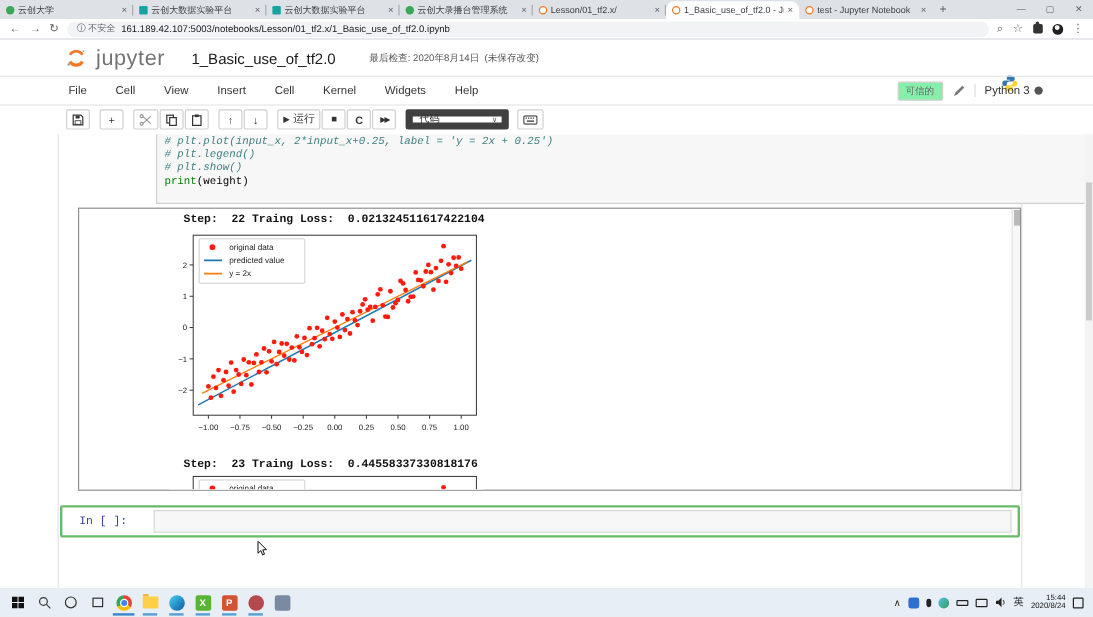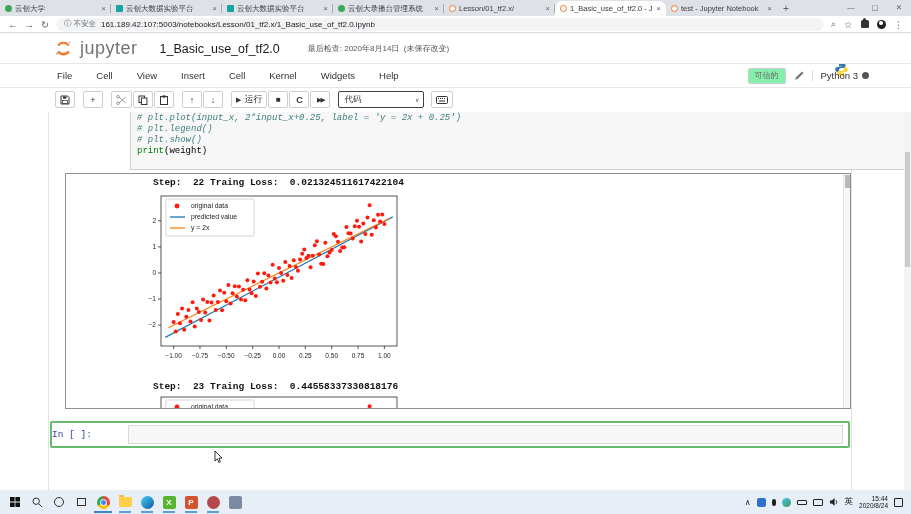--- a/index.html
+++ b/index.html
@@ -40,37 +40,37 @@
   .jcheckpoint { font-size:8px; color:#555; margin-left:20px; }
   .pylogo { position:absolute; right:62px; top:28px; }
   .jmenubar { position:relative; height:25px; border-top:1px solid #e7e7e7; border-bottom:1px solid #e7e7e7; display:flex; align-items:center; gap:24px; padding-left:57px; font-size:9.5px; color:#333; }
   .menu-right { position:absolute; right:42px; display:flex; align-items:center; gap:8px; }
   .trusted-btn { border:1px solid #cfcfcf; border-radius:2px; background:#86efac; font-size:8px; color:#666; padding:1.5px 6px; }
   .kernel-ind { font-size:9.5px; color:#333; display:flex; align-items:center; gap:4px; border-left:1px solid #ddd; padding-left:8px;text-align:right;}
   .kbusy { width:7px; height:7px; border-radius:50%; background:#555; display:inline-block; }
   .jtoolbar { height:23px; display:flex; align-items:center; padding-left:55px; }
   .tgroup { display:flex; margin-right:7px; }
   .tbtn { height:17px; min-width:20px; border:1px solid #cfcfcf; background:#fff; border-radius:2px; margin-right:1px; display:flex; align-items:center; justify-content:center; font-size:9px; color:#333; padding:0 4px; }
-  .celltype-select { width:86px; height:17px; border:1px solid #404040; border-radius:2px; background:#fff; font-size:8.5px; color:#333; display:flex; align-items:center; padding:0 5px; position:relative; margin-right:7px;}
+  .celltype-select { width:86px; height:17px; border:6px solid #404040; border-radius:2px; background:#fff; font-size:8.5px; color:#333; display:flex; align-items:center; padding:0 5px; position:relative; margin-right:7px;}
   .celltype-select .chev { position:absolute; right:4px; font-size:6px; color:#555; }
 
   
   .nbarea { position:absolute; top:78px; left:0; right:0; bottom:0; background:#fff; }
   .nbedge { position:absolute; top:0; bottom:0; width:1px; background:#e3e3e3; }
   .codecell { position:absolute; top:0; left:130px; width:856px; height:58px; background:#f7f7f7; border:1px solid #cfcfcf; border-top:none; font-family:"Liberation Mono", monospace; font-size:9px; line-height:11px; padding:1px 6px; color:#000; overflow:hidden; }
   .cm-comment { color:#408080; font-style:italic; }
   .cm-builtin { color:#008000; }
   .outbox { position:absolute; top:61px; left:65px; width:786px; height:236px; border:1px solid #8f8f8f; background:#fff; overflow:hidden; }
   .stepline { position:absolute; left:87px; font-family:"Liberation Mono", monospace; font-size:9.5px; color:#111; white-space:pre;font-weight:bold; }
   .figwrap { position:absolute; left:75px; background:#fff; }
   .fig2clip { overflow:hidden; height:16px; width:262px; }
   .obsb { position:absolute; right:0; top:0; bottom:0; width:7px; background:#f7f7f7; border-left:1px solid #e3e3e3; }
   .obsb .thumb { position:absolute; top:1px; left:1px; width:5px; height:13px; background:#b9b9b9; }
   .emptycell { position:absolute; top:309px; left:50px; width:800px; height:27px; border:2px solid #66bb6a; border-radius:2px; background:#fff; display:flex; align-items:center; }
-  .inprompt { width:76px; text-align:left; font-family:"Liberation Mono", monospace; font-size:9.5px; color:#303f9f; padding-right:8px; }
+  .inprompt { width:76px; text-align:center; font-family:"Liberation Mono", monospace; font-size:9.5px; color:#303f9f; padding-right:8px; }
   .emptyinput { flex:1; height:19px; margin-right:5px; background:#f7f7f7; border:1px solid #d9d9d9; }
   .pagesb { position:absolute; right:0; top:0; bottom:0; width:7px; background:#f4f4f4; }
   .pagesb .thumb { position:absolute; top:40px; left:1px; width:5px; height:115px; background:#cccccc; }
   .cursor { position:absolute; left:214px; top:339px; }
 
   
   .taskbar { position:absolute; bottom:0; left:0; right:0; height:24px; background:#e7eef6; display:flex; align-items:center; padding:0 4px; }
   .tb-ic { width:22px; height:24px; display:flex; align-items:center; justify-content:center; position:relative; }
   .tb-ic.running::after { content:""; position:absolute; bottom:1px; left:5px; right:5px; height:2px; background:#5a9fd4; }
   .tb-ic.active-app::after { left:2px; right:2px; background:#3b87c8; }

